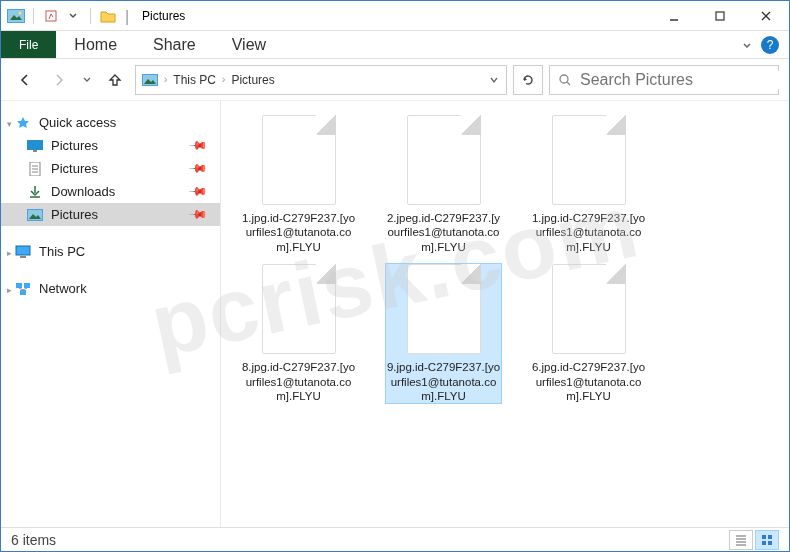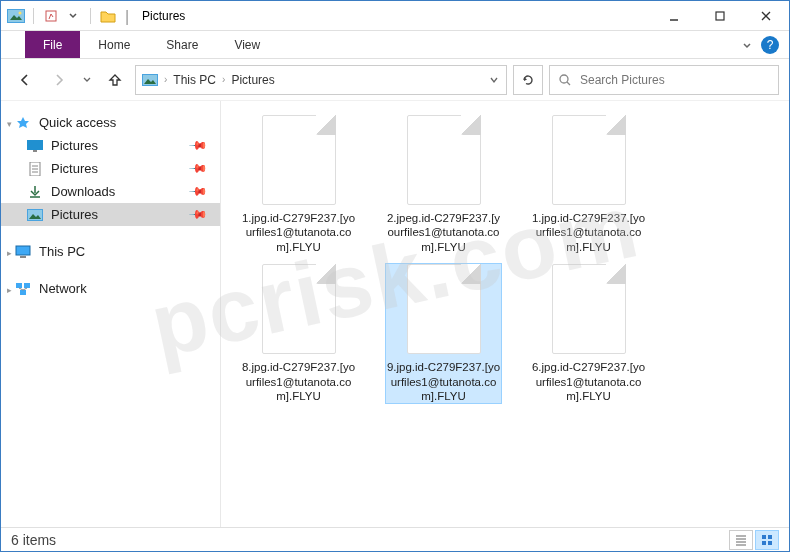--- a/index.html
+++ b/index.html
@@ -10,37 +10,37 @@
 .titlebar { height: 30px; display: flex; align-items: center; background: #fff; border-bottom: 1px solid #e0e0e0; }
 .titlebar-left { display: flex; align-items: center; gap: 4px; padding-left: 6px; }
 .titlebar-icon { width: 18px; height: 14px; display: inline-flex; align-items: center; justify-content: center; }
 .titlebar-sep { width: 1px; height: 16px; background: #d0d0d0; margin: 0 4px; }
 .titlebar-title { font-size: 12px; margin-left: 8px; }
 .titlebar-controls { margin-left: auto; display: flex; }
 .titlebar-btn { width: 46px; height: 30px; display: flex; align-items: center; justify-content: center; }
 
 
 .ribbon { height: 28px; display: flex; align-items: stretch; border-bottom: 1px solid #e0e0e0; }
-.file-tab { background: #701a75; color: #fff; font-size: 12px; padding: 0 18px; display: flex; align-items: center; margin-left: 24px; }
-.ribbon-tab { font-size: 12px; padding: 0 18px; display: flex; align-items: center; color: #333; }
+.file-tab { background: #14532d; color: #fff; font-size: 12px; padding: 0 18px; display: flex; align-items: center; }
+.ribbon-tab { font-size: 16px; padding: 0 18px; display: flex; align-items: center; color: #333; }
 .ribbon-right { margin-left: auto; display: flex; align-items: center; gap: 8px; padding-right: 10px; }
 .help-icon { width: 18px; height: 18px; border-radius: 50%; background: #1979ca; color: #fff; display: flex; align-items: center; justify-content: center; font-size: 12px; }
 
 
 .navrow { height: 42px; display: flex; align-items: center; padding: 0 10px; gap: 6px; border-bottom: 1px solid #f0f0f0; }
 .navbtn { width: 28px; height: 28px; display: flex; align-items: center; justify-content: center; color: #555; }
 .navbtn.disabled { color: #bbb; }
 .addressbar { flex: 1; display: flex; align-items: center; border: 1px solid #ccc; height: 30px; padding: 0 6px; gap: 6px; }
 .addr-icon { width: 16px; height: 12px; }
 .addr-crumb { font-size: 12px; color: #333; }
 .addr-sep { color: #999; font-size: 10px; }
 .addr-dd { margin-left: auto; color: #666; }
 .refreshbtn { width: 30px; height: 30px; border: 1px solid #ccc; display: flex; align-items: center; justify-content: center; color: #444; }
 .searchbox { width: 230px; height: 30px; border: 1px solid #ccc; display: flex; align-items: center; padding: 0 8px; gap: 8px; }
-.searchbox input { border: none; outline: none; font-size: 12px; flex: 1; color: #888; }
+.searchbox input { border: none; outline: none; font-size: 16px; flex: 1; color: #888; }
 
 
 .main { display: flex; height: calc(100% - 30px - 28px - 42px - 24px); }
 .sidebar { width: 220px; border-right: 1px solid #e8e8e8; padding: 10px 0; }
 .side-item { display: flex; align-items: center; gap: 8px; padding: 4px 12px 4px 26px; font-size: 13px; color: #222; position: relative; }
 .side-group { padding-left: 14px; }
 .side-item.selected { background: #d8d8d8; }
 .side-icon { width: 16px; height: 14px; display: inline-flex; align-items: center; justify-content: center; }
 .pin { position: absolute; right: 14px; color: #999; font-size: 12px; transform: rotate(45deg); }
 .side-caret { position: absolute; left: 6px; color: #999; font-size: 9px; top: 8px; }

